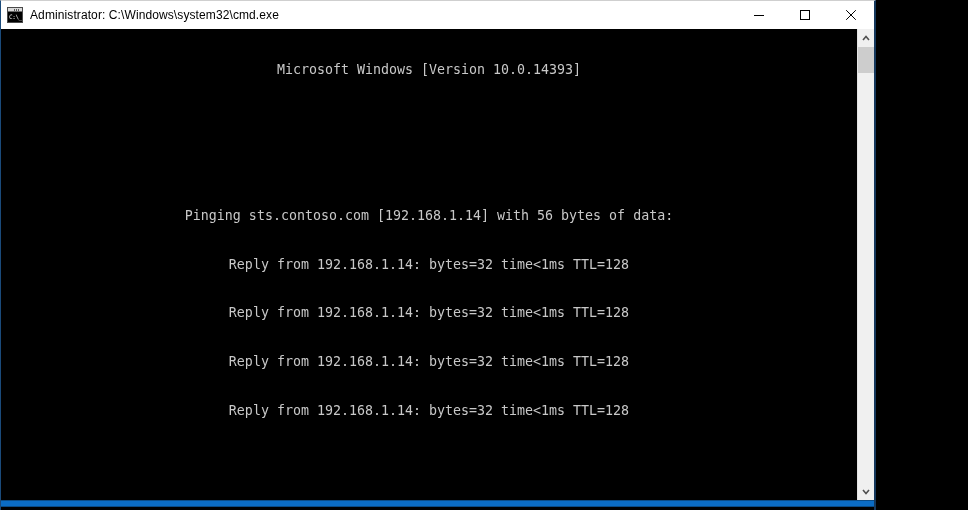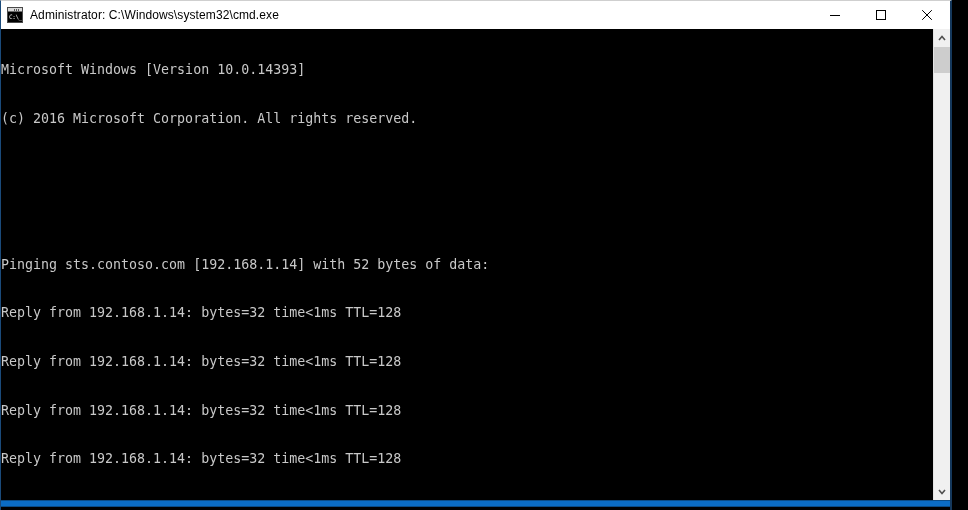--- a/index.html
+++ b/index.html
@@ -9,21 +9,21 @@
   }
   body {
     width: 968px;
     height: 510px;
     overflow: hidden;
     font-family: "Liberation Sans", sans-serif;
   }
 
   #window {
     position: relative;
-    width: 952px;
+    width: 876px;
     height: 510px;
     box-sizing: border-box;
     background: #0c4a6e;
     border-left: 1px solid #1a4a7a;
     border-right: 2px solid #15385c;
     border-top: 1px solid #cfcfcf;
     overflow: hidden;
   }
 
   
@@ -115,20 +115,21 @@
     bottom: 10px;
     background: #000000;
     overflow: hidden;
     font-family: "DejaVu Sans Mono", monospace;
     font-size: 13.3px;
     line-height: 16.2px;
     color: #c8c8c8;
     white-space: pre;
     padding-top: 1px;
     letter-spacing: 0px;
+    text-align: center;
   }
   .line {
     height: 16.2px;
     white-space: pre;
   }
   .line.blank { color: transparent; }
 
   
   #vscroll {
     position: absolute;
@@ -210,24 +211,23 @@
         <svg width="12" height="12" viewBox="0 0 12 12">
           <line x1="1.2" y1="1.2" x2="10.8" y2="10.8" stroke="#000" stroke-width="1"></line>
           <line x1="10.8" y1="1.2" x2="1.2" y2="10.8" stroke="#000" stroke-width="1"></line>
         </svg>
       </div>
     </div>
   </div>
 
   <div id="console">
     <div class="line">Microsoft Windows [Version 10.0.14393]</div>
-    <div class="line">(c) 2016 Microsoft Corporation. All rights reserved.</div>
     <div class="line blank">&nbsp;</div>
     <div class="line blank">&nbsp;</div>
-    <div class="line">Pinging sts.contoso.com [192.168.1.14] with 52 bytes of data:</div>
+    <div class="line">Pinging sts.contoso.com [192.168.1.14] with 56 bytes of data:</div>
     <div class="line">Reply from 192.168.1.14: bytes=32 time&lt;1ms TTL=128</div>
     <div class="line">Reply from 192.168.1.14: bytes=32 time&lt;1ms TTL=128</div>
     <div class="line">Reply from 192.168.1.14: bytes=32 time&lt;1ms TTL=128</div>
     <div class="line">Reply from 192.168.1.14: bytes=32 time&lt;1ms TTL=128</div>
     
     
     
     
     
     

